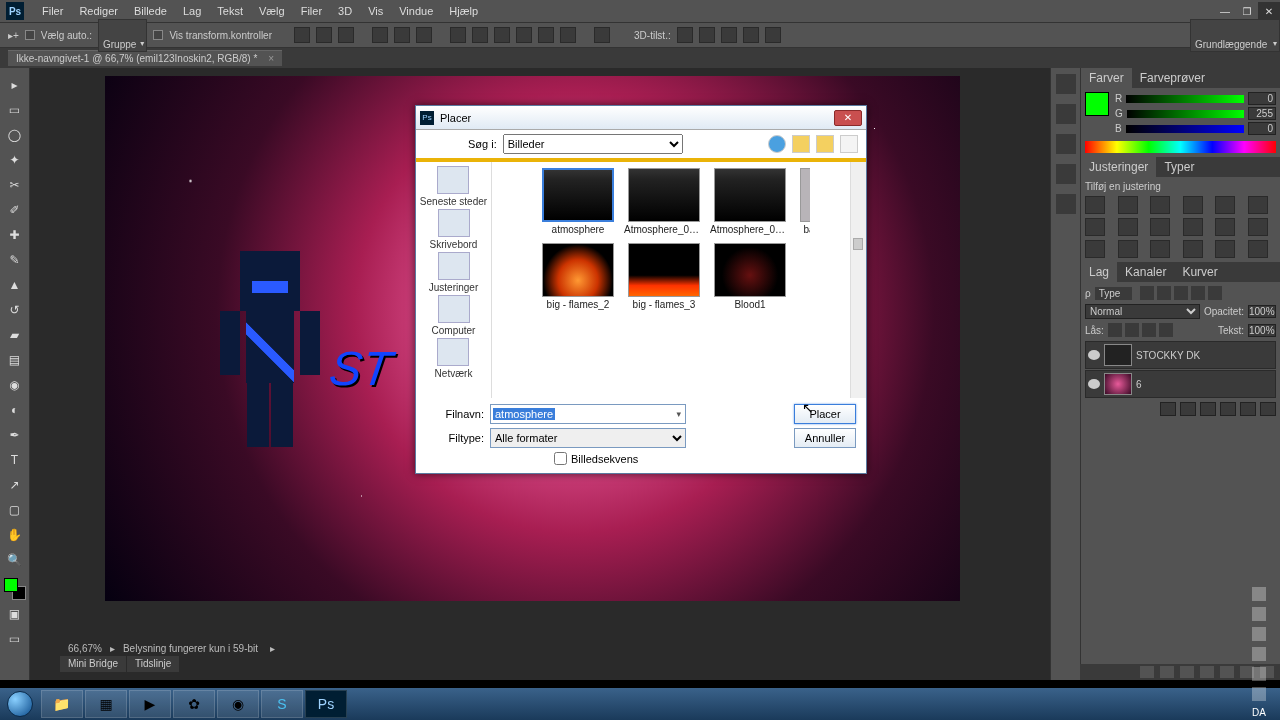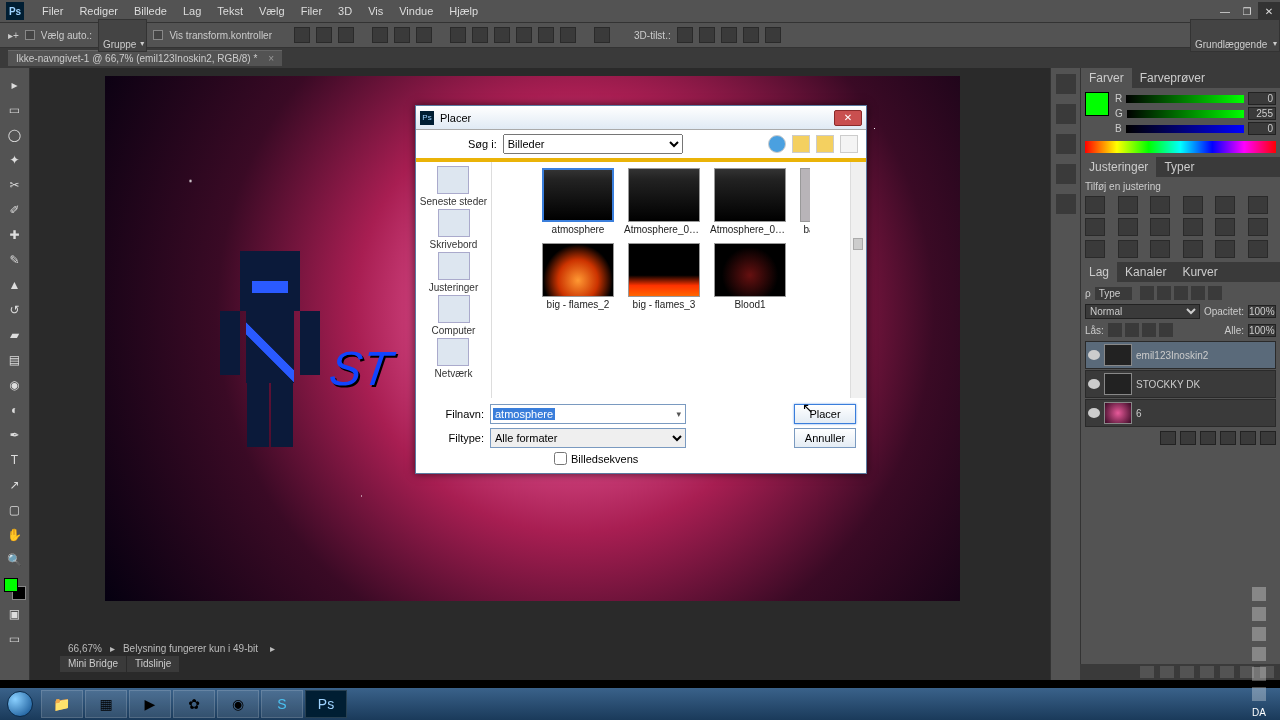--- a/index.html
+++ b/index.html
@@ -253,21 +253,21 @@
         <div class="legs">
             <div class="leg"></div>
             <div class="leg"></div>
           </div>
       </div>
       <div class="textlogo">ST</div>
     </div>
     <div class="status">
       <span>66,67%</span>
       <span>▸</span>
-      <span>Belysning fungerer kun i 49-bit</span>
+      <span>Belysning fungerer kun i 59-bit</span>
       <span class="arrow">▸</span>
     </div>
     <div class="panel-tabs-bottom">
       <div>Mini Bridge</div>
       <div>Tidslinje</div>
     </div>
   </div>
 
   <div class="right-strip">
     <div class="ico"></div>
@@ -358,29 +358,24 @@
         <span class="slider-val">100%</span>
       </div>
       <div class="layers-head">
         <span>Lås:</span>
         <div style="display:flex;gap:3px">
           <div style="width:14px;height:14px;background:#3a3a3a"></div>
           <div style="width:14px;height:14px;background:#3a3a3a"></div>
           <div style="width:14px;height:14px;background:#3a3a3a"></div>
           <div style="width:14px;height:14px;background:#3a3a3a"></div>
         </div>
-        <span style="margin-left:auto">Alle:</span>
+        <span style="margin-left:auto">Tekst:</span>
         <span class="slider-val">100%</span>
       </div>
       <div id="layer-list">
-          <div class="layer-row sel">
-            <div class="layer-eye"></div>
-    <div class="layer-thumb "></div>
-    <span>emil123Inoskin2</span>
-          </div>
           <div class="layer-row">
             <div class="layer-eye"></div>
     <div class="layer-thumb "></div>
     <span>STOCKKY DK</span>
           </div>
           <div class="layer-row">
             <div class="layer-eye"></div>
     <div class="layer-thumb red"></div>
     <span>6</span>
           </div>

